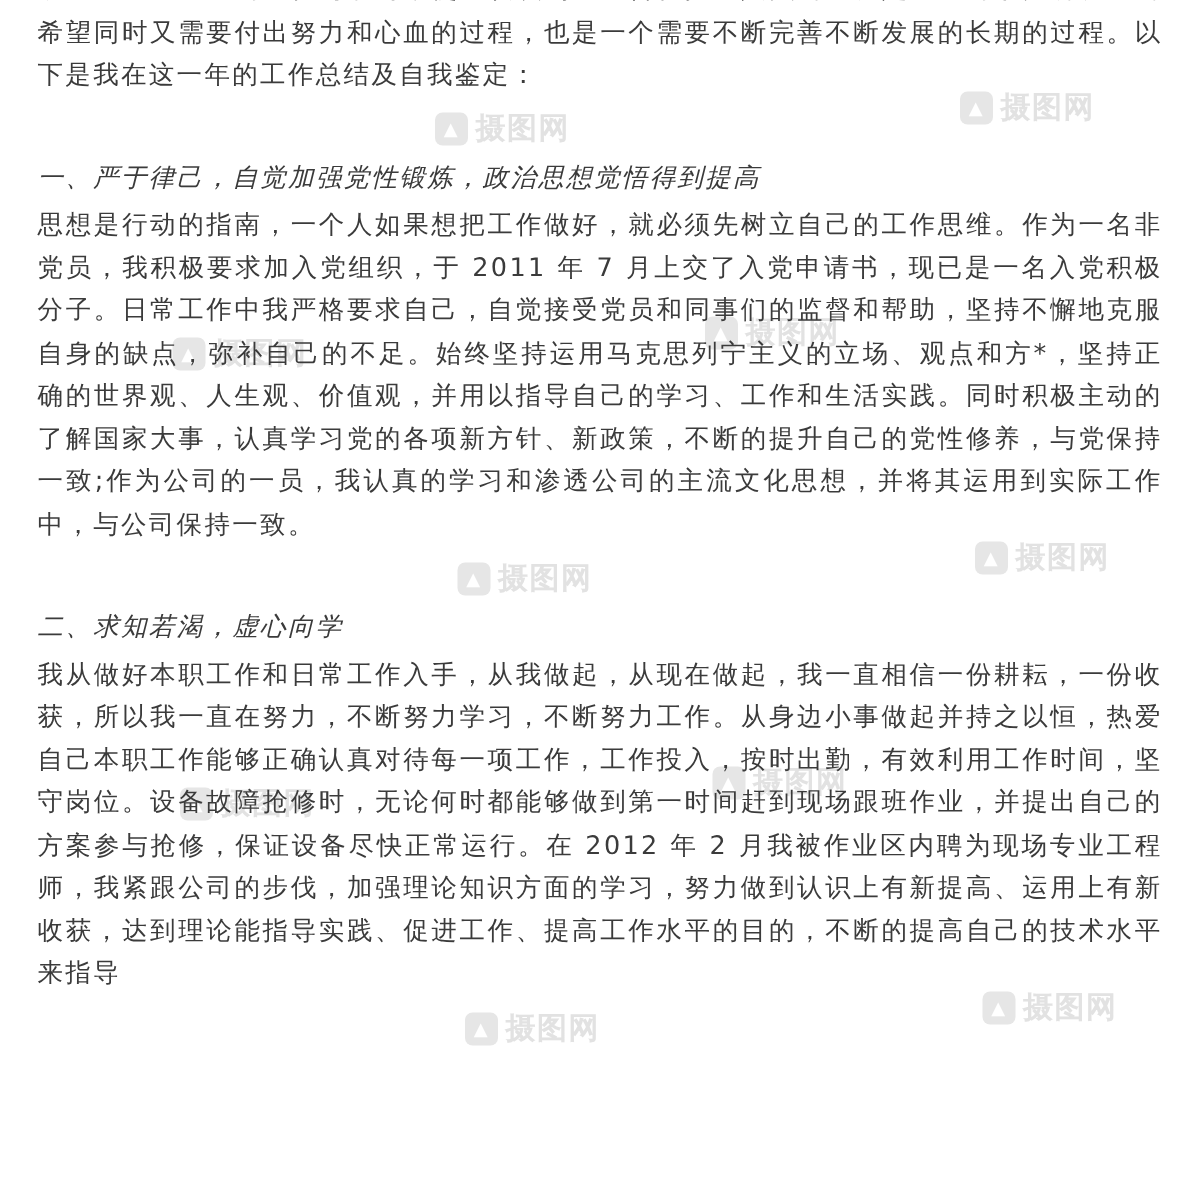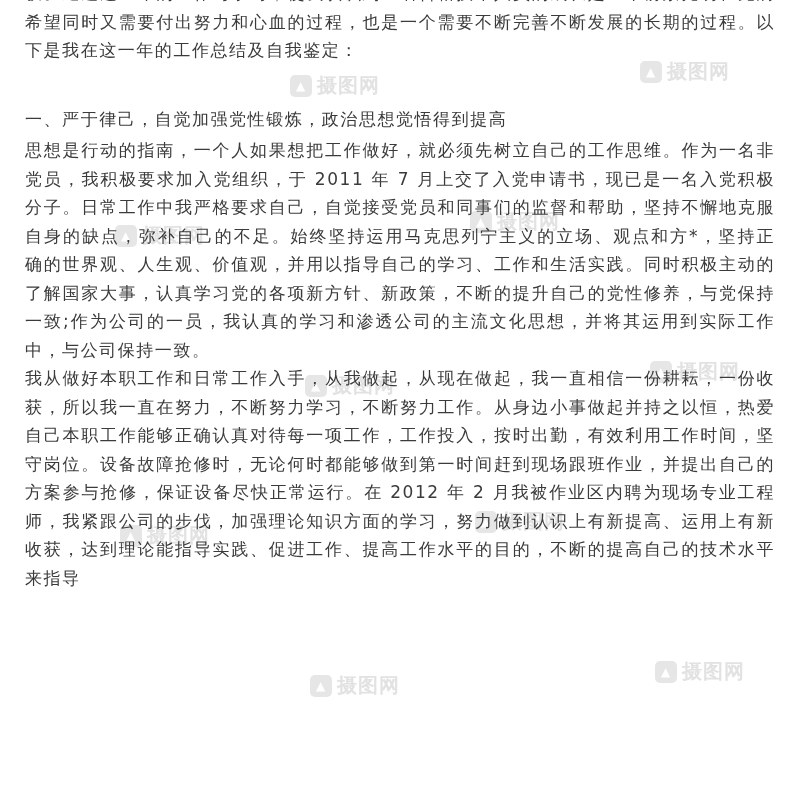--- a/index.html
+++ b/index.html
@@ -57,20 +57,21 @@
     margin: 0;
     font-size: 17px;
     letter-spacing: 1.55px;
     line-height: 28.5px;
     text-align: justify;
     word-break: break-all;
   }
   .block.heading {
     margin-top: 40px;
     margin-bottom: 3px;
+    font-style: italic;
   }
 </style>
 </head>
 <body>
 
 <div class="page">
   <div class="watermark-layer" id="watermark-layer">
       <div class="wm" style="left: 290px; top: 72px;">
         <span class="wm-icon">▲</span>
         <span class="wm-text">摄图网</span>
@@ -109,15 +110,16 @@
       </div>
       <div class="wm" style="left: 655px; top: 658px;">
         <span class="wm-icon">▲</span>
         <span class="wm-text">摄图网</span>
       </div>
     </div>
   <div class="content" id="content">
       <p class="block body">获。通过这一年的工作与学习，使我认识到一名合格技术人员的成长是一个前景光明、充满希望同时又需要付出努力和心血的过程，也是一个需要不断完善不断发展的长期的过程。以下是我在这一年的工作总结及自我鉴定：</p>
       <p class="block heading">一、严于律己，自觉加强党性锻炼，政治思想觉悟得到提高</p>
       <p class="block body">思想是行动的指南，一个人如果想把工作做好，就必须先树立自己的工作思维。作为一名非党员，我积极要求加入党组织，于 2011 年 7 月上交了入党申请书，现已是一名入党积极分子。日常工作中我严格要求自己，自觉接受党员和同事们的监督和帮助，坚持不懈地克服自身的缺点，弥补自己的不足。始终坚持运用马克思列宁主义的立场、观点和方*，坚持正确的世界观、人生观、价值观，并用以指导自己的学习、工作和生活实践。同时积极主动的了解国家大事，认真学习党的各项新方针、新政策，不断的提升自己的党性修养，与党保持一致;作为公司的一员，我认真的学习和渗透公司的主流文化思想，并将其运用到实际工作中，与公司保持一致。</p>
+      <p class="block heading">二、求知若渴，虚心向学</p>
       <p class="block body">我从做好本职工作和日常工作入手，从我做起，从现在做起，我一直相信一份耕耘，一份收获，所以我一直在努力，不断努力学习，不断努力工作。从身边小事做起并持之以恒，热爱自己本职工作能够正确认真对待每一项工作，工作投入，按时出勤，有效利用工作时间，坚守岗位。设备故障抢修时，无论何时都能够做到第一时间赶到现场跟班作业，并提出自己的方案参与抢修，保证设备尽快正常运行。在 2012 年 2 月我被作业区内聘为现场专业工程师，我紧跟公司的步伐，加强理论知识方面的学习，努力做到认识上有新提高、运用上有新收获，达到理论能指导实践、促进工作、提高工作水平的目的，不断的提高自己的技术水平来指导</p>
     </div>
 </div>
 
 </body></html>

